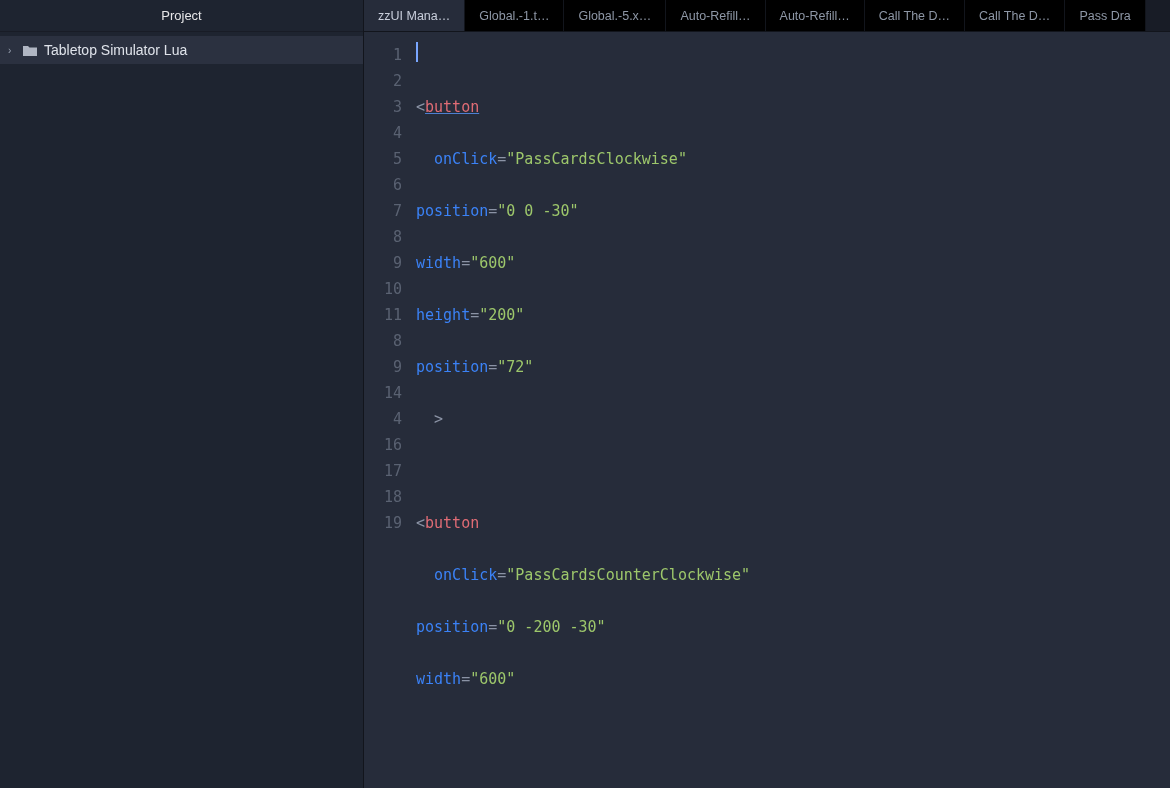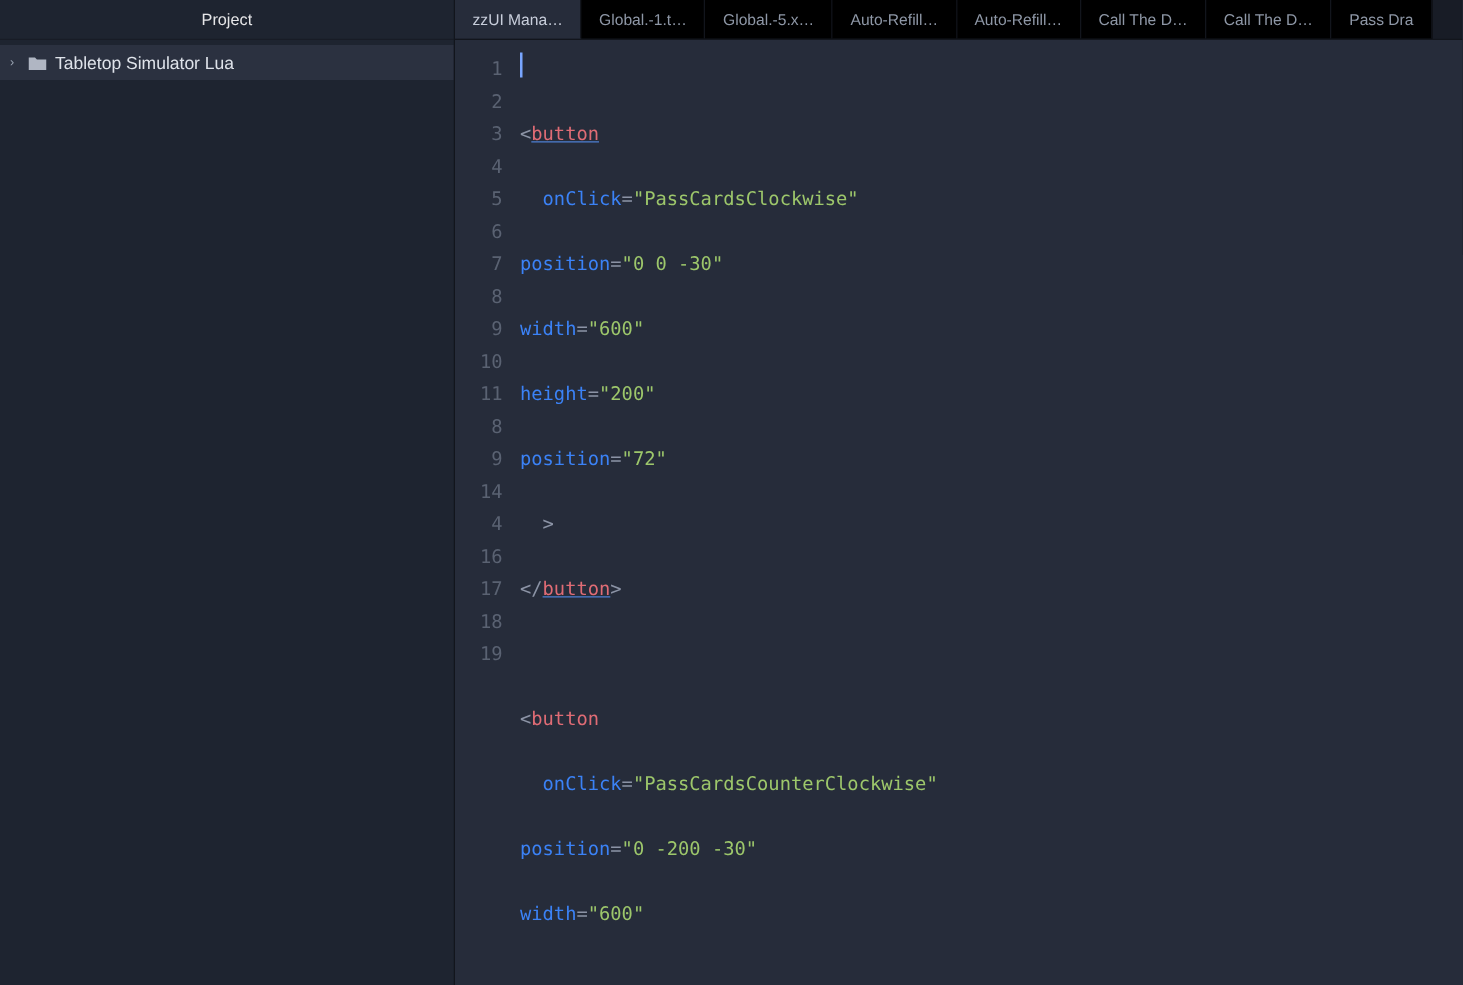--- a/index.html
+++ b/index.html
@@ -183,21 +183,20 @@
         </div>
       <div class="code">
         <span class="cursor"></span>
 <span class="line"><span class="tok-punc">&lt;</span><span class="tok-tagU">button</span></span>
 <span class="line">  <span class="tok-attr">onClick</span><span class="tok-punc">=</span><span class="tok-str">"PassCardsClockwise"</span></span>
 <span class="line"><span class="tok-attr">position</span><span class="tok-punc">=</span><span class="tok-str">"0 0 -30"</span></span>
 <span class="line"><span class="tok-attr">width</span><span class="tok-punc">=</span><span class="tok-str">"600"</span></span>
 <span class="line"><span class="tok-attr">height</span><span class="tok-punc">=</span><span class="tok-str">"200"</span></span>
 <span class="line"><span class="tok-attr">position</span><span class="tok-punc">=</span><span class="tok-str">"72"</span></span>
 <span class="line">  <span class="tok-punc">&gt;</span></span>
-<span class="line"><span class="tok-punc">&lt;/</span><span class="tok-tagU">button</span><span class="tok-punc">&gt;</span></span>
 <span class="line"></span>
 <span class="line"><span class="tok-punc">&lt;</span><span class="tok-tag">button</span></span>
 <span class="line">  <span class="tok-attr">onClick</span><span class="tok-punc">=</span><span class="tok-str">"PassCardsCounterClockwise"</span></span>
 <span class="line"><span class="tok-attr">position</span><span class="tok-punc">=</span><span class="tok-str">"0 -200 -30"</span></span>
 <span class="line"><span class="tok-attr">width</span><span class="tok-punc">=</span><span class="tok-str">"600"</span></span>
 
 
 
 
 

